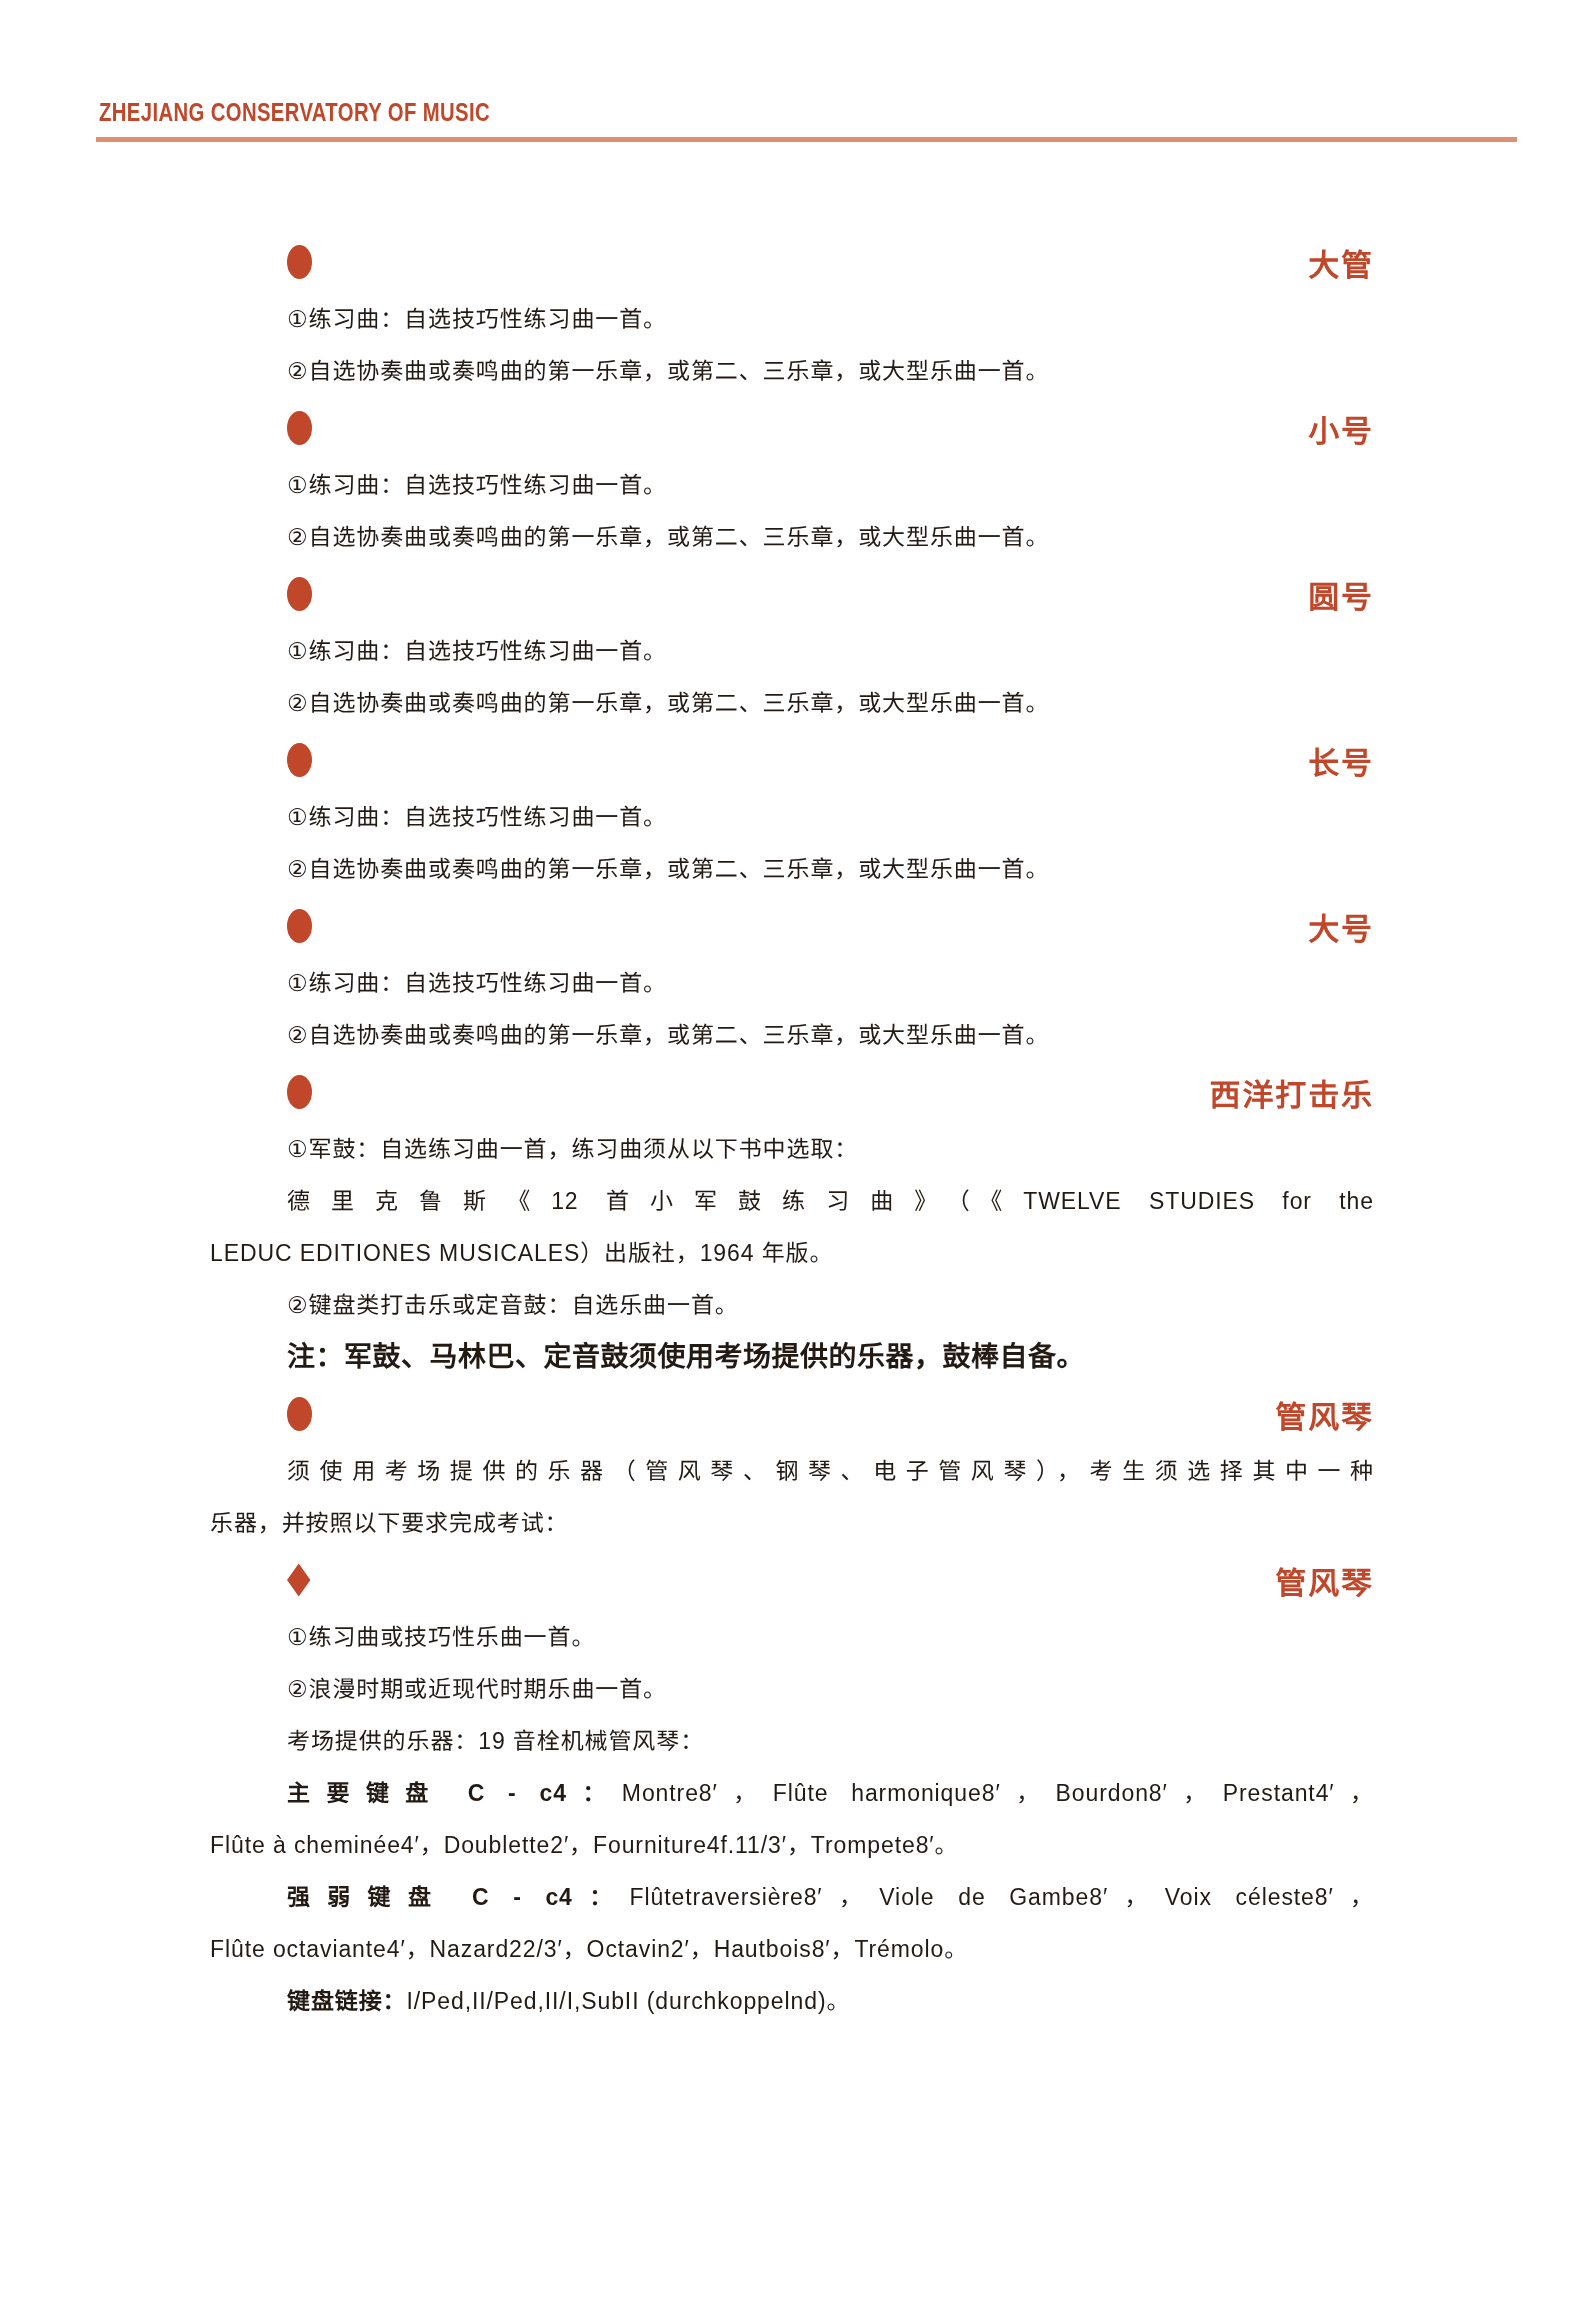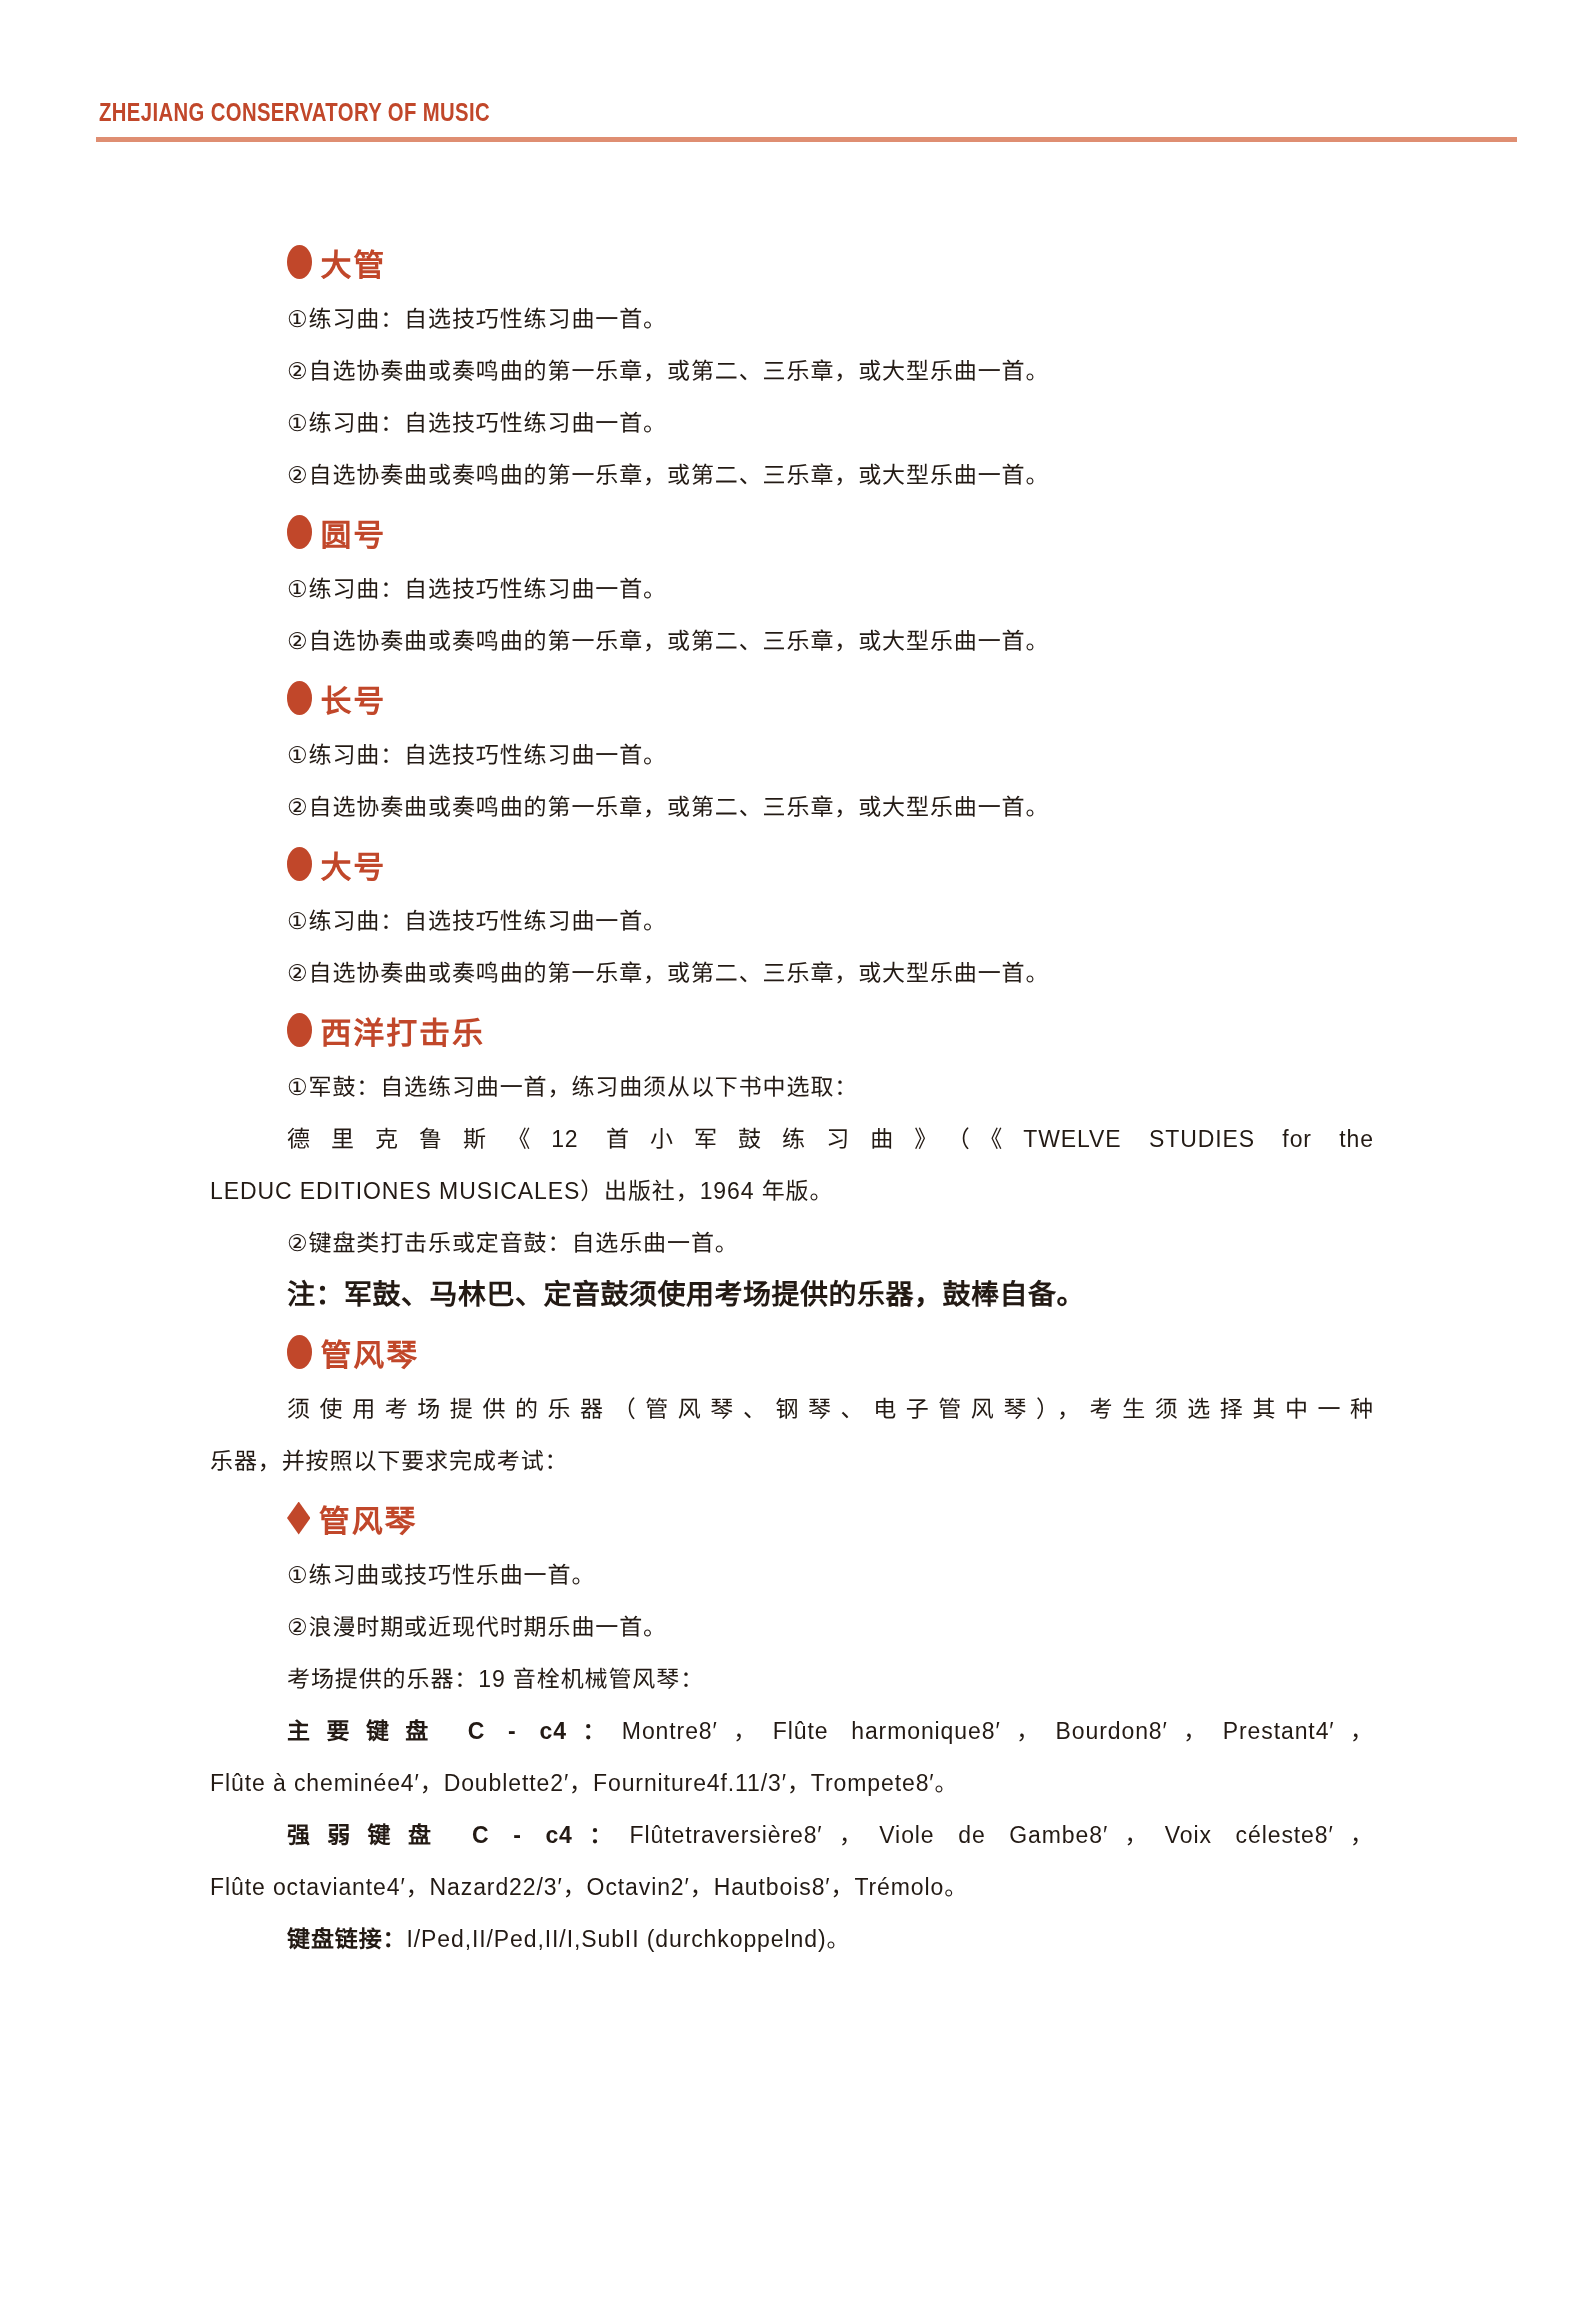--- a/index.html
+++ b/index.html
@@ -46,20 +46,21 @@
   .h{
     display:flex;
     align-items:center;
     gap:8.4px;
     height:62px;
     padding-left:77px;
     color:var(--accent);
     font-size:31px;
     font-weight:700;
     letter-spacing:1.9px;
+    justify-content:space-between;
   }
   .bu{
     flex:none;
     width:25px;
     height:34px;
     border-radius:50%;
     background:var(--accent);
   }
   .dm{
     flex:none;
@@ -96,20 +97,24 @@
 <div class="page">
   <div class="brand">ZHEJIANG CONSERVATORY OF MUSIC</div>
   <div class="rule"></div>
   <div class="content">
       <div class="h">
         <span class="bu"></span>
         <span>大管</span>
       </div>
       <div class="l in">①练习曲：自选技巧性练习曲一首。</div>
       <div class="l in">②自选协奏曲或奏鸣曲的第一乐章，或第二、三乐章，或大型乐曲一首。</div>
+      <div class="h">
+        <span class="bu"></span>
+        <span>小号</span>
+      </div>
       <div class="l in">①练习曲：自选技巧性练习曲一首。</div>
       <div class="l in">②自选协奏曲或奏鸣曲的第一乐章，或第二、三乐章，或大型乐曲一首。</div>
       <div class="h">
         <span class="bu"></span>
         <span>圆号</span>
       </div>
       <div class="l in">①练习曲：自选技巧性练习曲一首。</div>
       <div class="l in">②自选协奏曲或奏鸣曲的第一乐章，或第二、三乐章，或大型乐曲一首。</div>
       <div class="h">
         <span class="bu"></span>

